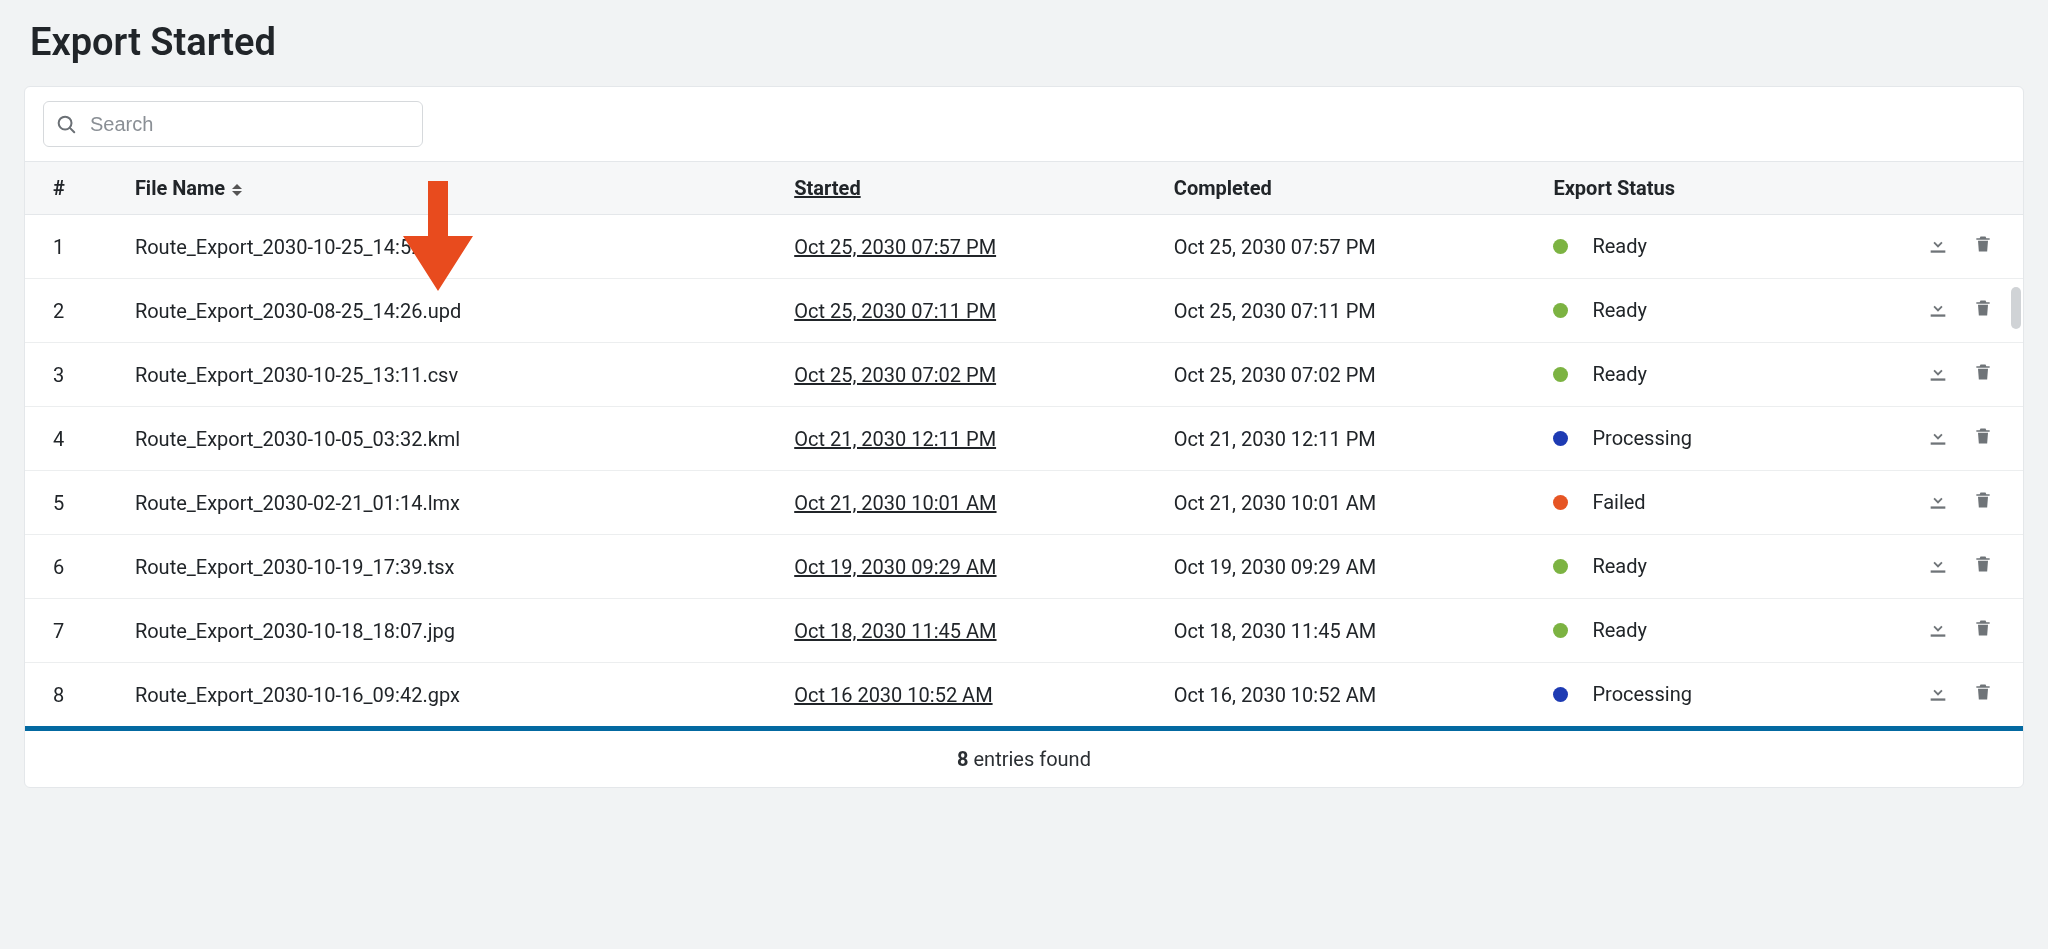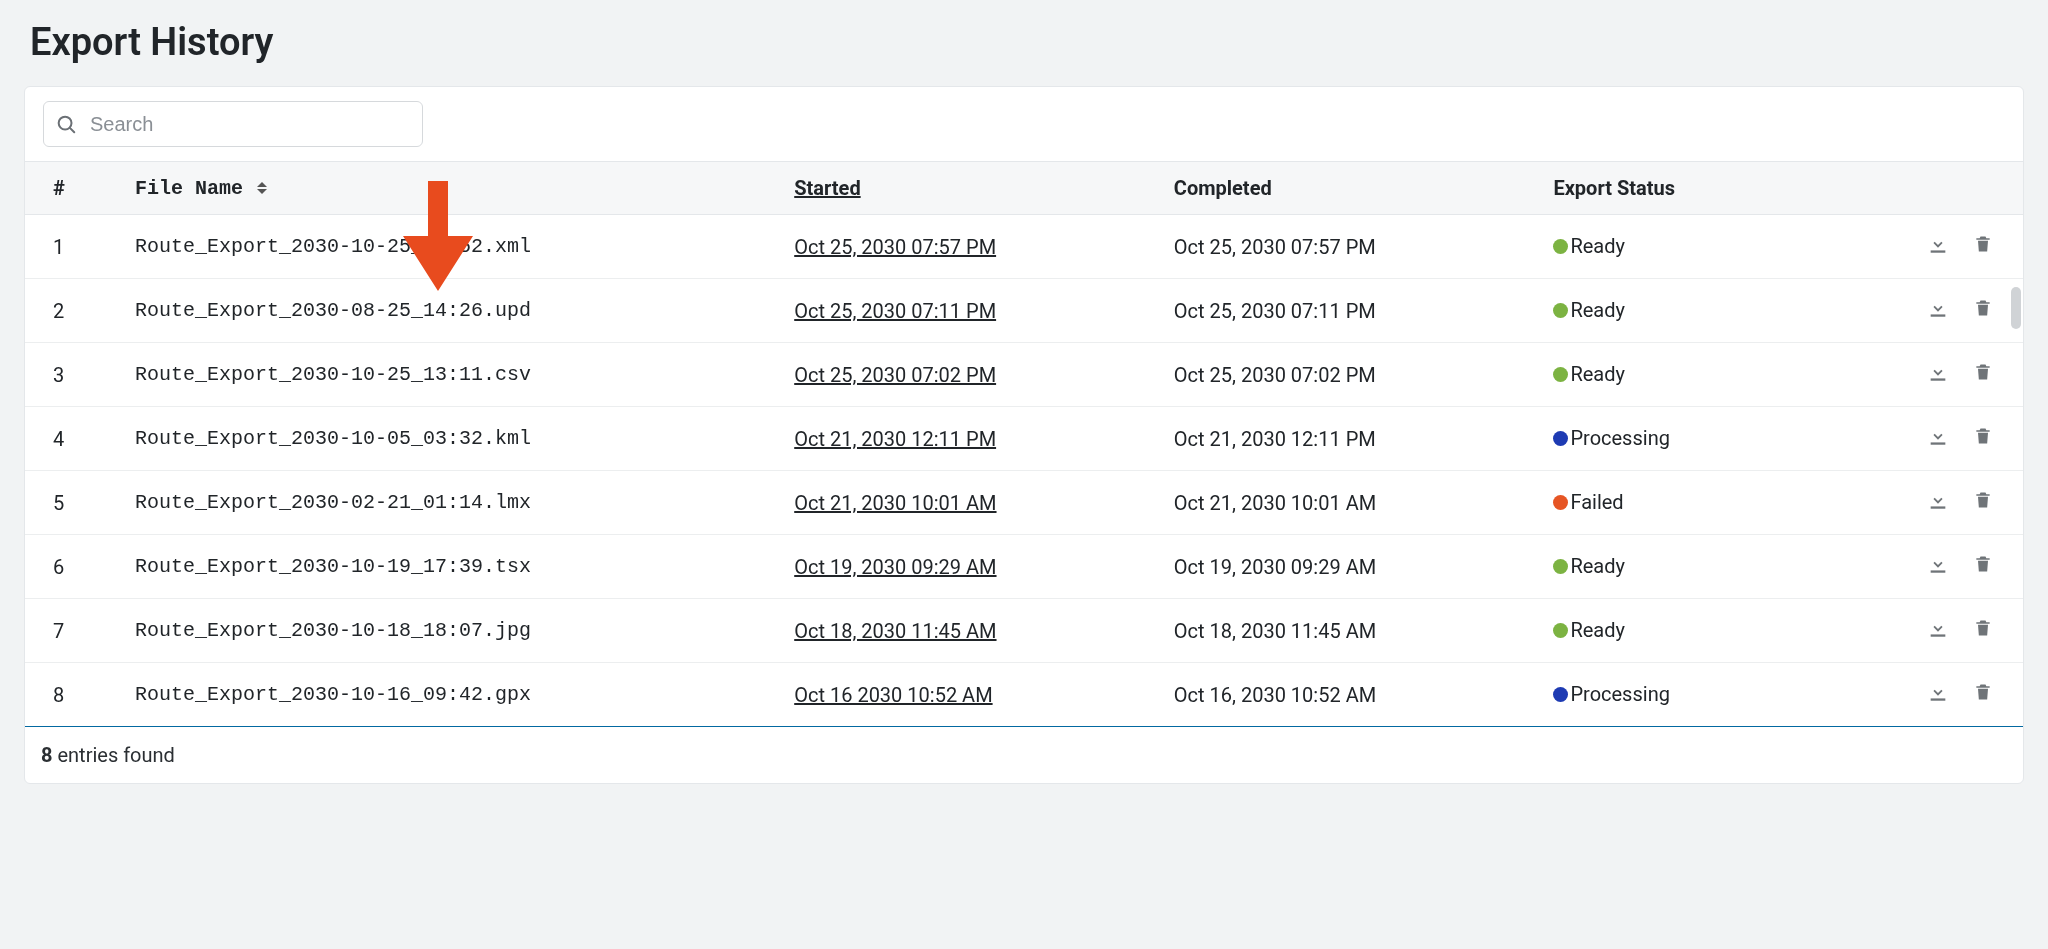--- a/index.html
+++ b/index.html
@@ -71,21 +71,21 @@
   tbody td {
     border-bottom: 1px solid #eceeef;
     padding: 18px 10px;
     font-size: 20px;
     color: #212529;
     vertical-align: middle;
     white-space: nowrap;
   }
   tbody tr:last-child td { border-bottom: none; }
   .col-num   { width: 5%;  padding-left: 28px !important; }
-  .col-file  { width: 33%; font-family: Liberation Mono, monospace; }
+  .col-file  { width: 33%; }
   .col-start { width: 19%; text-decoration: underline; }
   .col-done  { width: 19%; }
   .col-stat  { width: 14%; }
   .col-act   { width: 10%; text-align: right; padding-right: 30px !important; }
   th.col-num { padding-left: 28px; }
   th.col-act { }
   .sort-caret {
     display: inline-flex;
     flex-direction: column;
     vertical-align: middle;
@@ -96,21 +96,21 @@
     width: 0; height: 0;
     border-left: 5px solid transparent;
     border-right: 5px solid transparent;
   }
   .sort-caret .up   { border-bottom: 5px solid #555; margin-bottom: 2px; }
   .sort-caret .down { border-top: 5px solid #555; }
 
   .status {
     display: inline-flex;
     align-items: center;
-    gap: 2px;
+    gap: 24px;
   }
   .status-dot {
     width: 15px;
     height: 15px;
     border-radius: 50%;
     display: inline-block;
   }
   .dot-ready      { background: #7cb342; }
   .dot-processing { background: #1e3bb3; }
   .dot-failed     { background: #e65524; }
@@ -122,22 +122,22 @@
     color: #6f7478;
   }
   .icon-btn {
     cursor: pointer;
     display: inline-flex;
     align-items: center;
   }
   .icon-btn svg { display: block; }
 
   .footer-count {
-    border-top: 1px solid #0369a1;
-    text-align: left;
+    border-top: 5px solid #0369a1;
+    text-align: center;
     padding: 16px;
     font-size: 20px;
     color: #2b2f33;
   }
   .footer-count b { font-weight: 700; }
 
   
   .scroll-track {
     position: absolute;
     right: 2px;
@@ -156,21 +156,21 @@
     top: 94px;
     width: 70px;
     height: 110px;
     pointer-events: none;
   }
 </style>
 </head>
 <body>
 
 <div class="page">
-  <h1 class="page-title">Export History</h1>
+  <h1 class="page-title">Export Started</h1>
 
   <div class="card">
 
     <div class="card-top">
       <div class="search-wrap">
         <span class="search-icon-wrap">
           <svg width="22" height="22" viewBox="0 0 24 24" fill="none" stroke="currentColor" stroke-width="2.2" stroke-linecap="round" stroke-linejoin="round">
             <circle cx="11" cy="11" r="7"></circle>
             <line x1="21" y1="21" x2="16.2" y2="16.2"></line>
           </svg>

